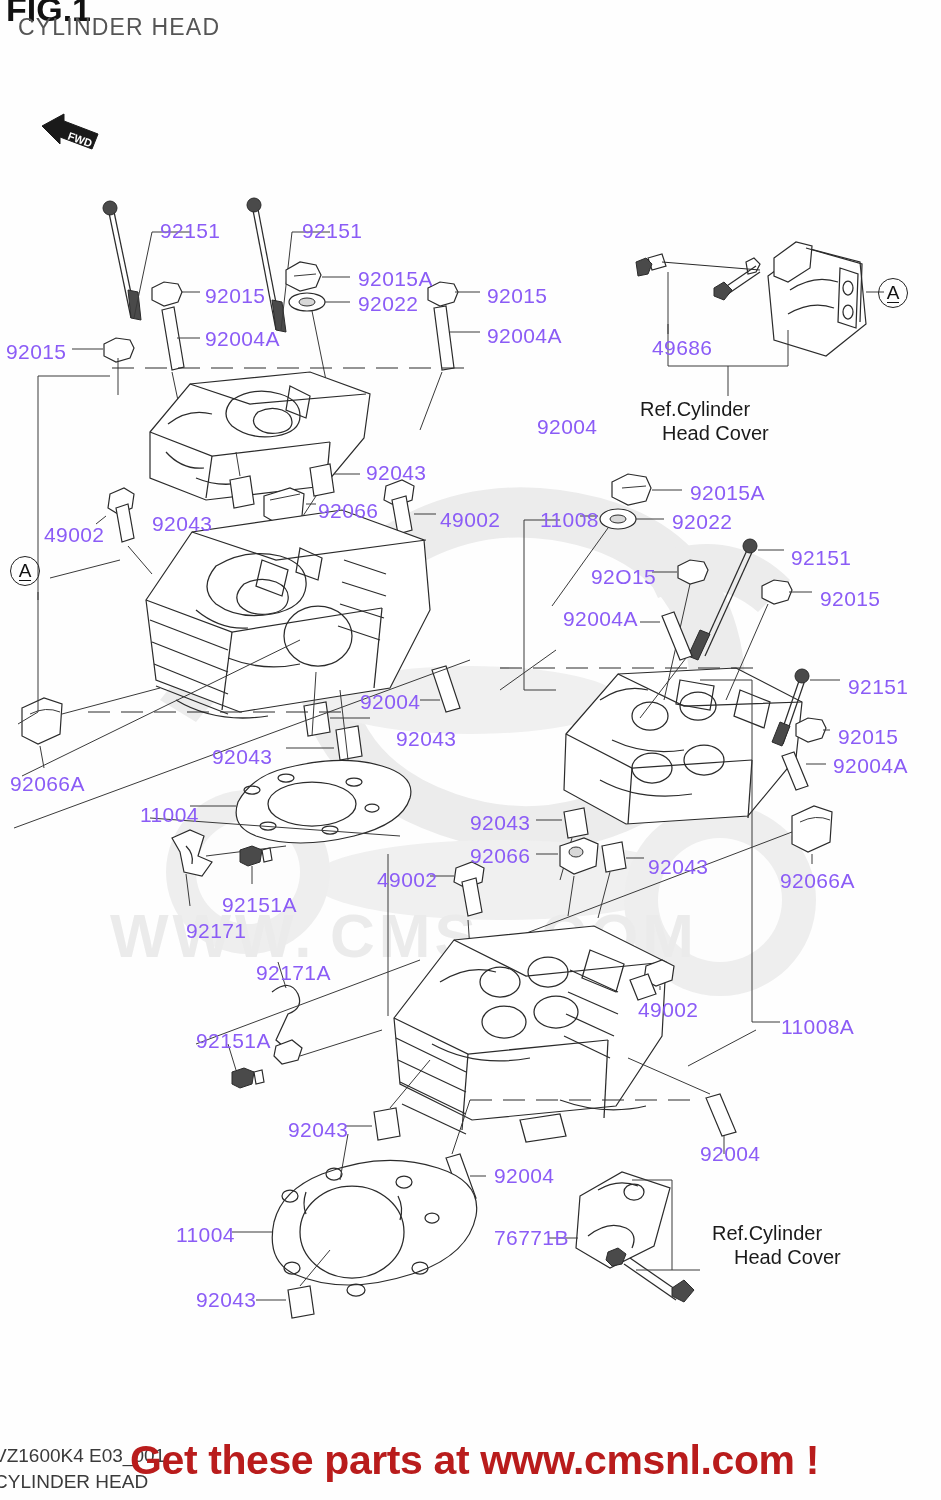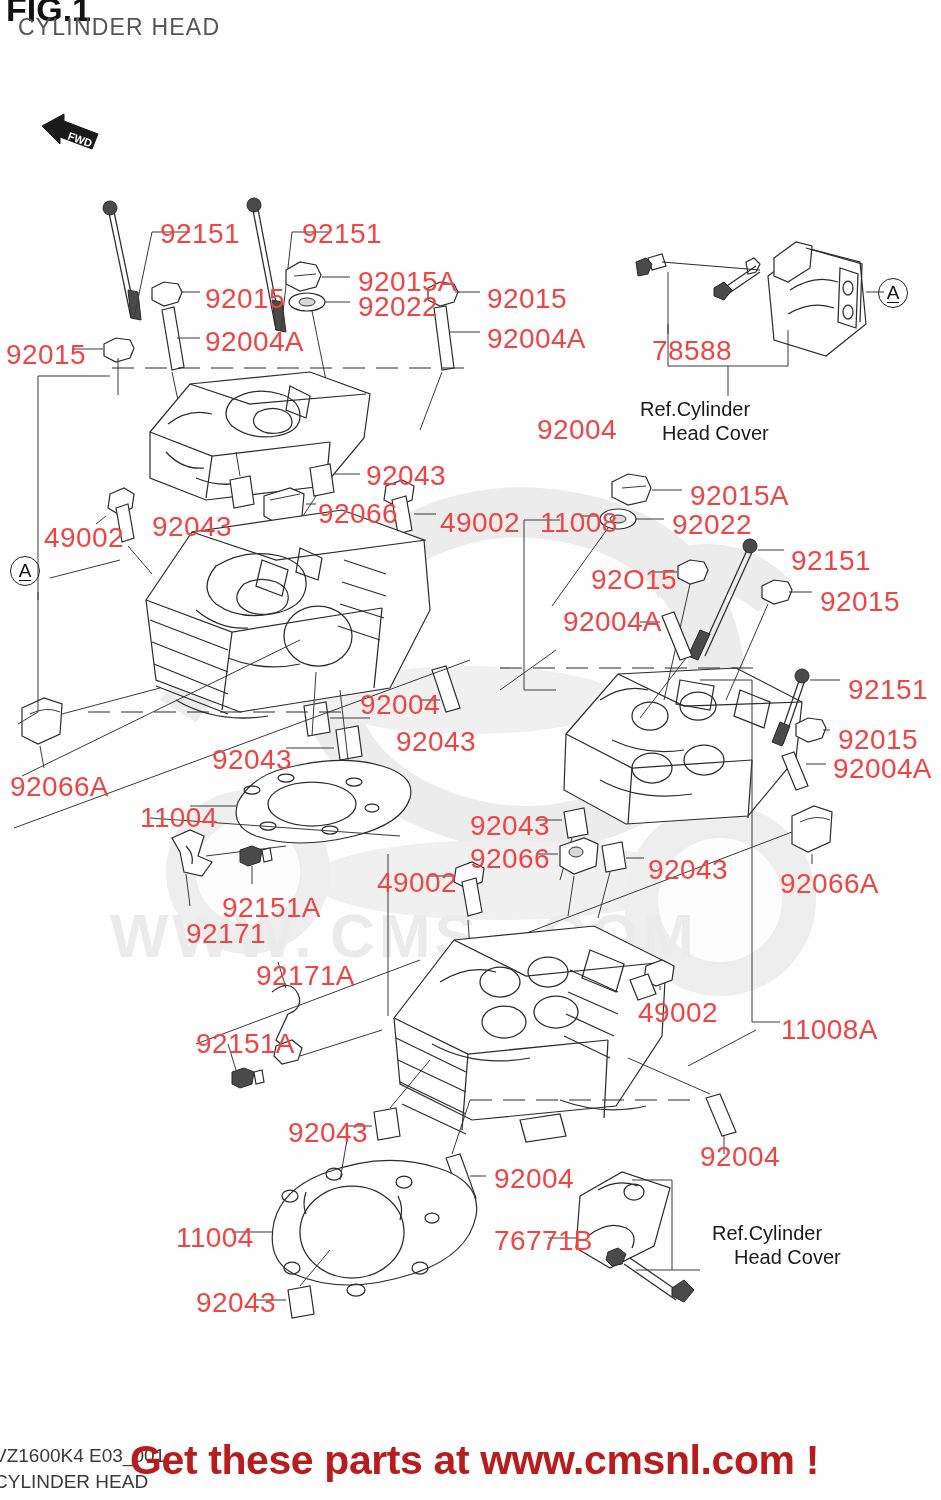--- a/index.html
+++ b/index.html
@@ -18,21 +18,21 @@
   .fig-sub{
     position:absolute;left:18px;top:14px;
     font-size:23px;color:#555;letter-spacing:1.2px;
   }
 
   
   .fwd{position:absolute;left:40px;top:112px;width:70px;height:50px;}
 
   
   .lbl{
-    position:absolute;font-size:28px;color:#ef4444;white-space:nowrap;
+    position:absolute;font-size:21px;color:#8b5cf6;white-space:nowrap;
     letter-spacing:0.4px;line-height:1;
   }
   .refbox{
     position:absolute;font-size:20px;color:#1a1a1a;line-height:1.18;
     white-space:nowrap;
   }
   .refbox .l2{display:block;padding-left:22px;}
 
   
   .amark{
@@ -564,21 +564,21 @@
   <div id="labels">
       <div class="lbl" style="left: 160px; top: 220px;">92151</div>
       <div class="lbl" style="left: 302px; top: 220px;">92151</div>
       <div class="lbl" style="left: 205px; top: 285px;">92015</div>
       <div class="lbl" style="left: 358px; top: 268px;">92015A</div>
       <div class="lbl" style="left: 358px; top: 293px;">92022</div>
       <div class="lbl" style="left: 487px; top: 285px;">92015</div>
       <div class="lbl" style="left: 205px; top: 328px;">92004A</div>
       <div class="lbl" style="left: 487px; top: 325px;">92004A</div>
       <div class="lbl" style="left: 6px; top: 341px;">92015</div>
-      <div class="lbl" style="left: 652px; top: 337px;">78588</div>
+      <div class="lbl" style="left: 652px; top: 337px;">49686</div>
       <div class="lbl" style="left: 537px; top: 416px;">92004</div>
       <div class="lbl" style="left: 366px; top: 462px;">92043</div>
       <div class="lbl" style="left: 690px; top: 482px;">92015A</div>
       <div class="lbl" style="left: 44px; top: 524px;">49002</div>
       <div class="lbl" style="left: 152px; top: 513px;">92043</div>
       <div class="lbl" style="left: 318px; top: 500px;">92066</div>
       <div class="lbl" style="left: 440px; top: 509px;">49002</div>
       <div class="lbl" style="left: 540px; top: 509px;">11008</div>
       <div class="lbl" style="left: 672px; top: 511px;">92022</div>
       <div class="lbl" style="left: 791px; top: 547px;">92151</div>

